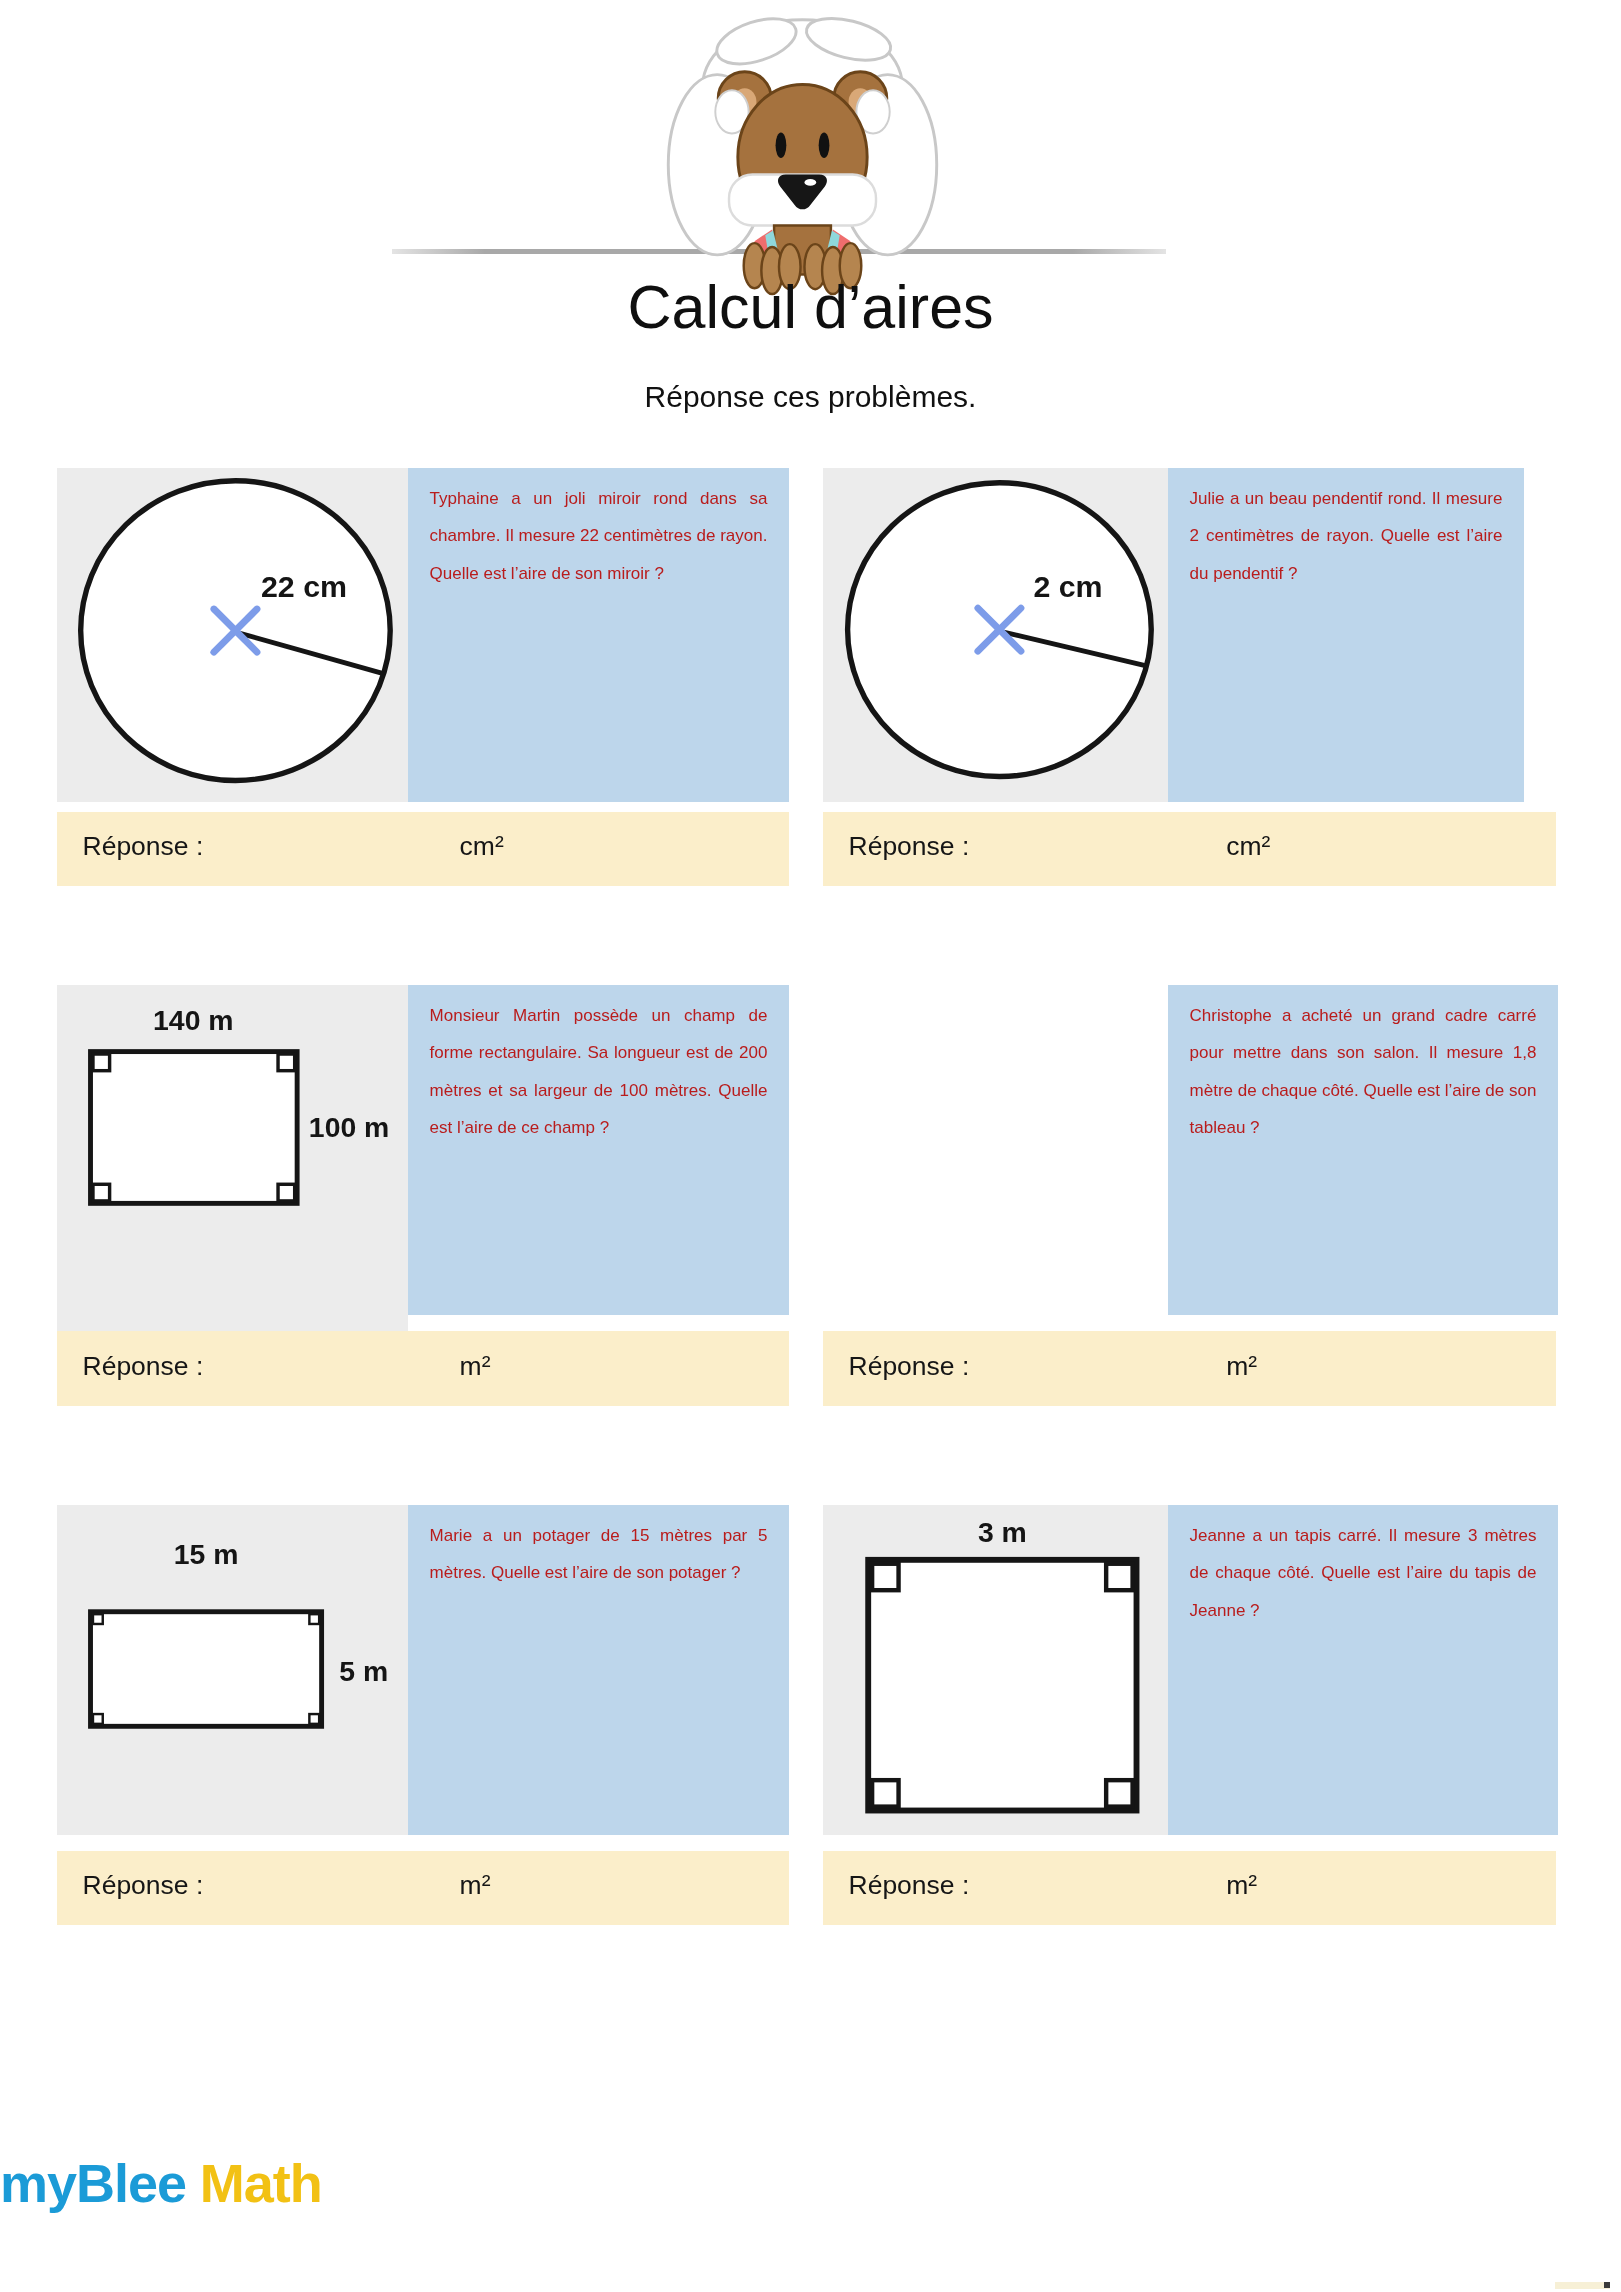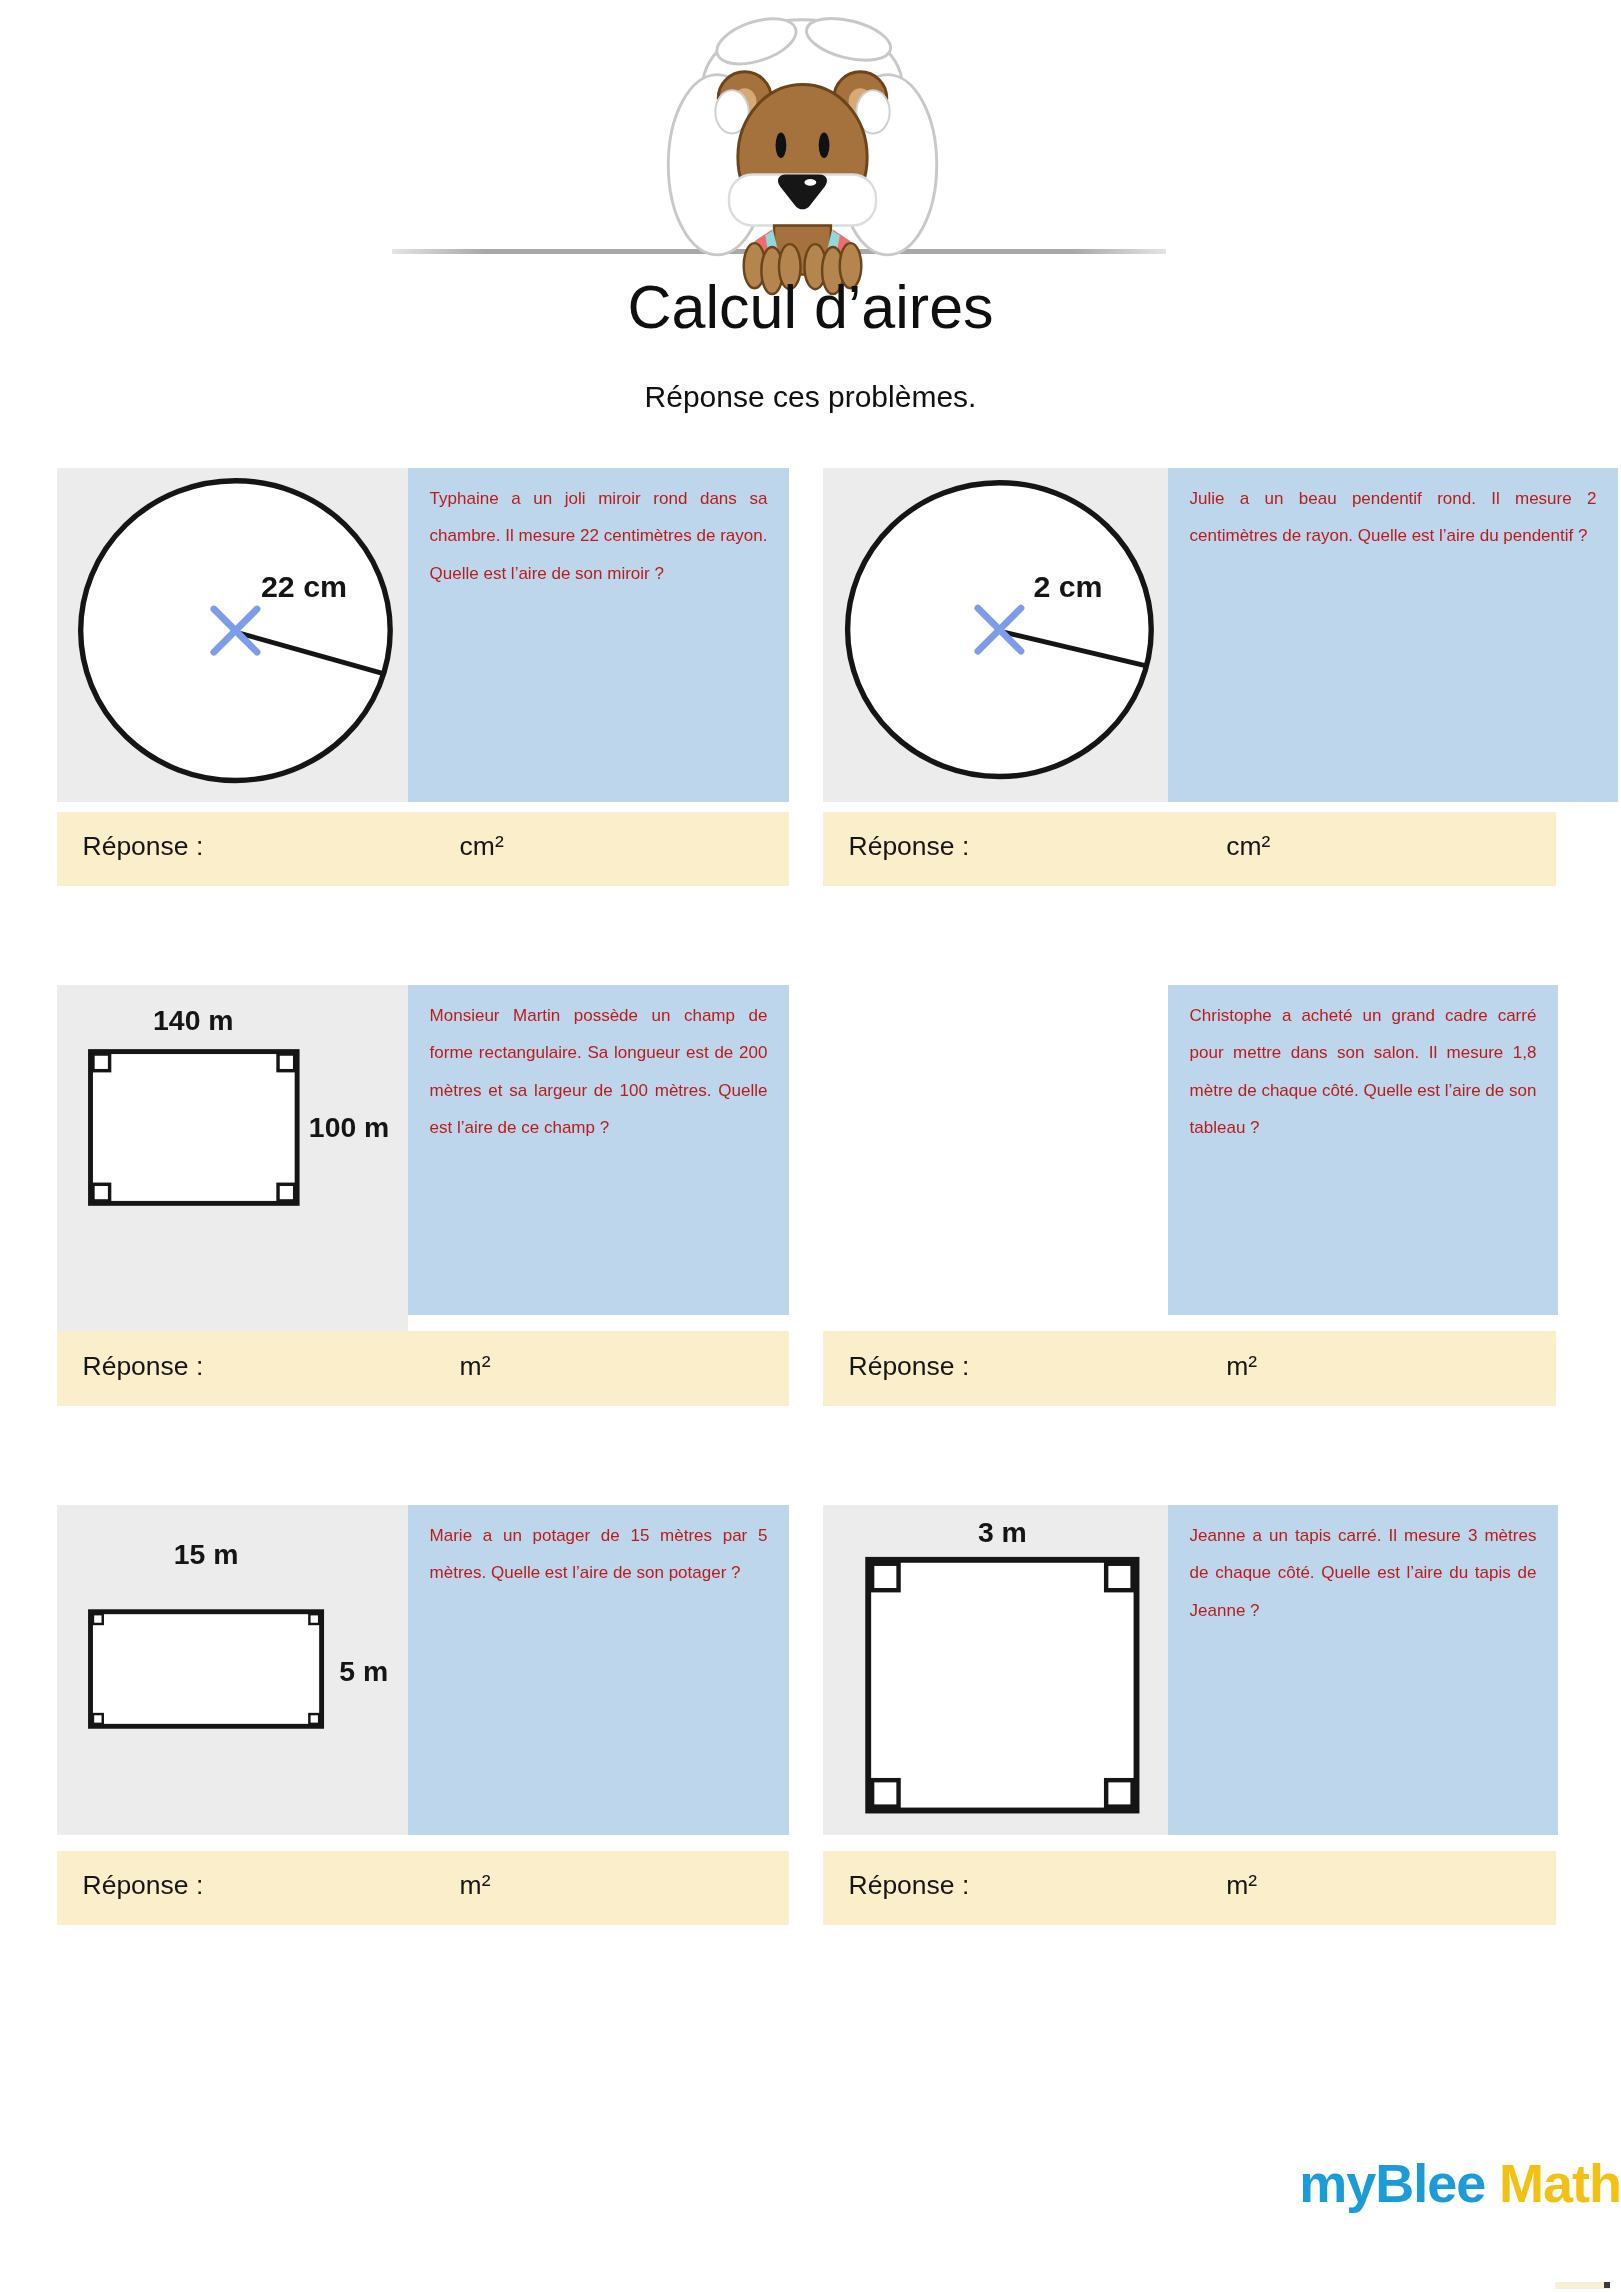--- a/index.html
+++ b/index.html
@@ -19,21 +19,21 @@
   .tpanel{position:absolute;background:#bdd6eb;overflow:hidden}
   .ptext{margin:0;padding:11.8px 21.6px;font-size:17px;line-height:2.2;
          text-align:justify;color:#b91c1c}
 
   .strip{position:absolute;background:#fbeeca}
   .rlabel{position:absolute;left:25.5px;top:50%;transform:translateY(-58%);font-size:26.5px;color:#161616}
   .runit{position:absolute;left:55%;top:50%;transform:translateY(-58%);font-size:26.5px;color:#161616}
 
   svg text{font-family:"Liberation Sans",sans-serif;font-weight:700;fill:#151515}
 
-  .logo{position:absolute;left:0;right:0;top:2156px;text-align:right;
+  .logo{position:absolute;left:0;right:0;top:2156px;text-align:left;
         font-size:54px;font-weight:700;letter-spacing:-1px;line-height:1}
   .logo-blue{color:#1b9bd7}
   .logo-yellow{color:#f2c114;margin-left:13.7px}
 
   .artifact-strip{position:absolute;left:1555px;top:2282px;width:55px;height:6.9px;background:#f7f0d6}
   .artifact-dot{position:absolute;left:1604px;top:2282px;width:5.9px;height:5.9px;background:#3a3a3a}
 </style>
 </head>
 <body>
 
@@ -102,21 +102,21 @@
     <svg viewBox="0 0 352 341" width="345" height="334">
       <ellipse cx="180" cy="165" rx="155" ry="150" fill="#fff" stroke="#151515" stroke-width="5.5"></ellipse>
       <line x1="182" y1="167" x2="330" y2="202" stroke="#151515" stroke-width="5"></line>
       <g stroke="#7d9ce9" stroke-width="7" stroke-linecap="round">
         <line x1="158" y1="143" x2="202" y2="187"></line>
         <line x1="202" y1="143" x2="158" y2="187"></line>
       </g>
       <text x="250" y="132" font-size="31" text-anchor="middle">2 cm</text>
     </svg>
   </div>
-  <div class="tpanel" style="left:1168px;top:468px;width:450px;height:334px">
+  <div class="tpanel" style="left:1168px;top:468px;width:356px;height:334px">
     <p class="ptext">Julie a un beau pendentif rond. Il mesure 2 centimètres de rayon. Quelle est l’aire du pendentif ?</p>
   </div>
 
   <div class="strip" style="left:57px;top:812px;width:732px;height:74px">
     <span class="rlabel">Réponse :</span>
     <span class="runit">cm²</span>
   </div>
   <div class="strip" style="left:823px;top:812px;width:733px;height:74px">
     <span class="rlabel">Réponse :</span>
     <span class="runit">cm²</span>

